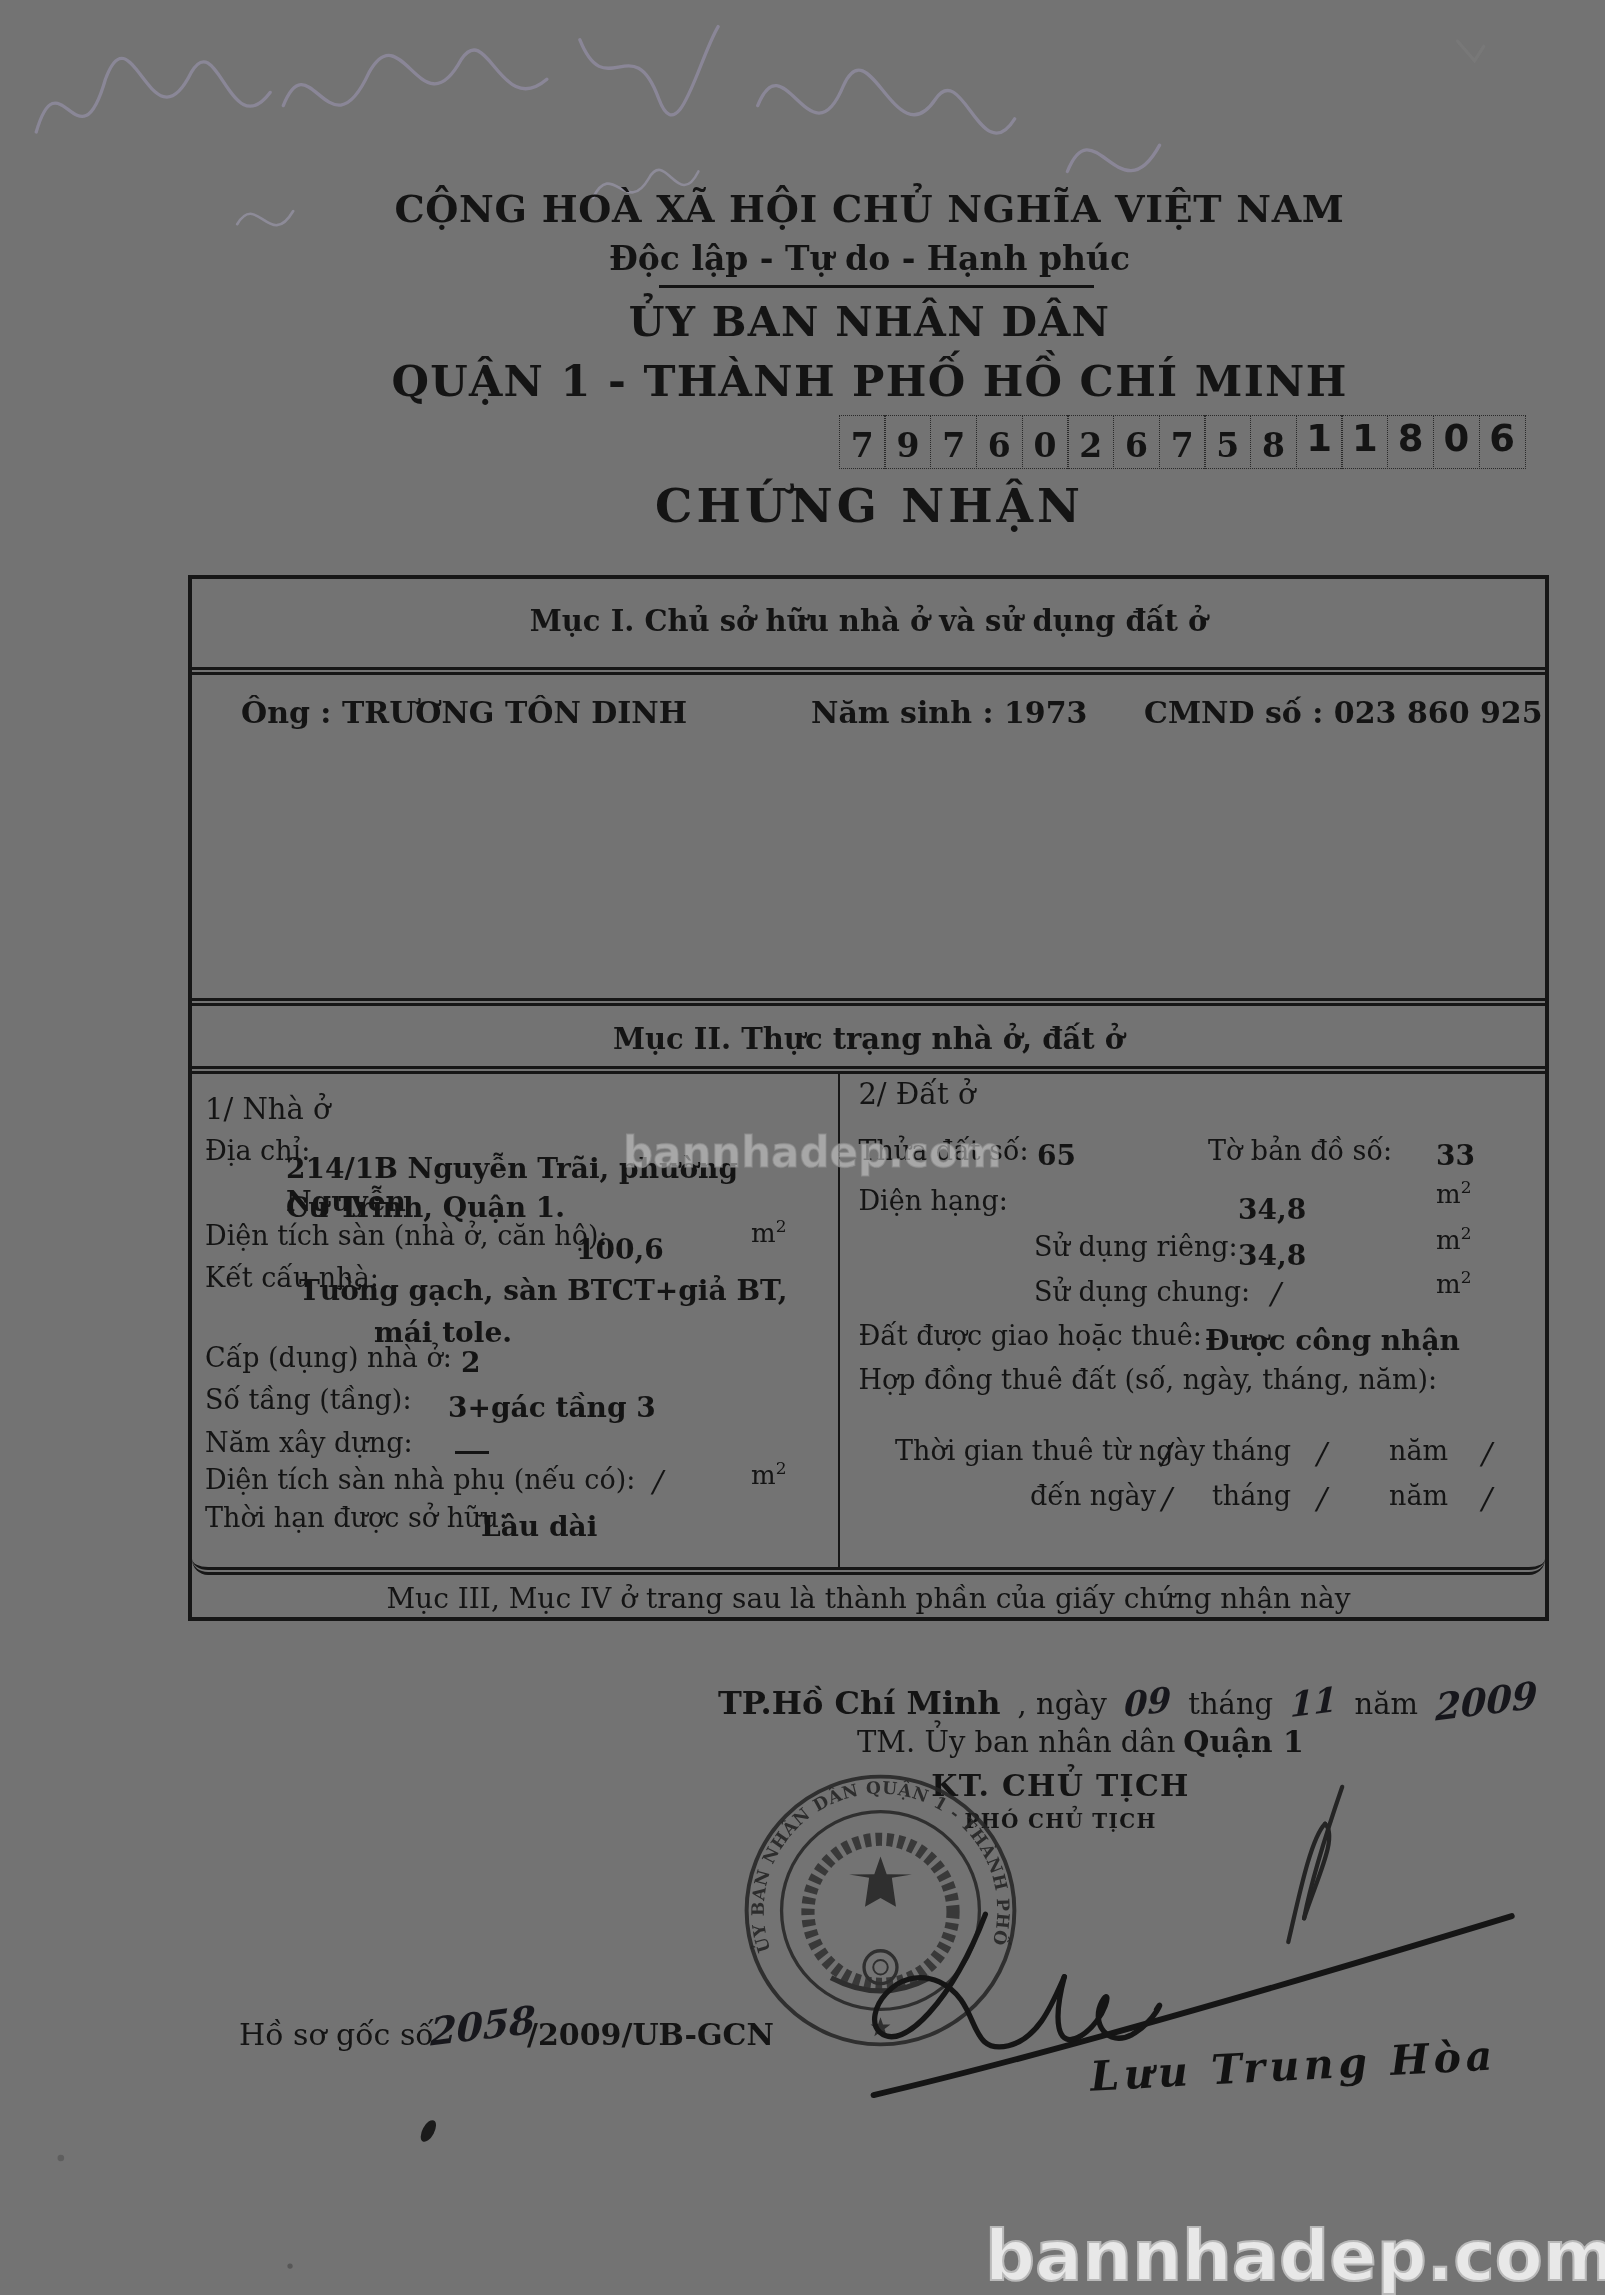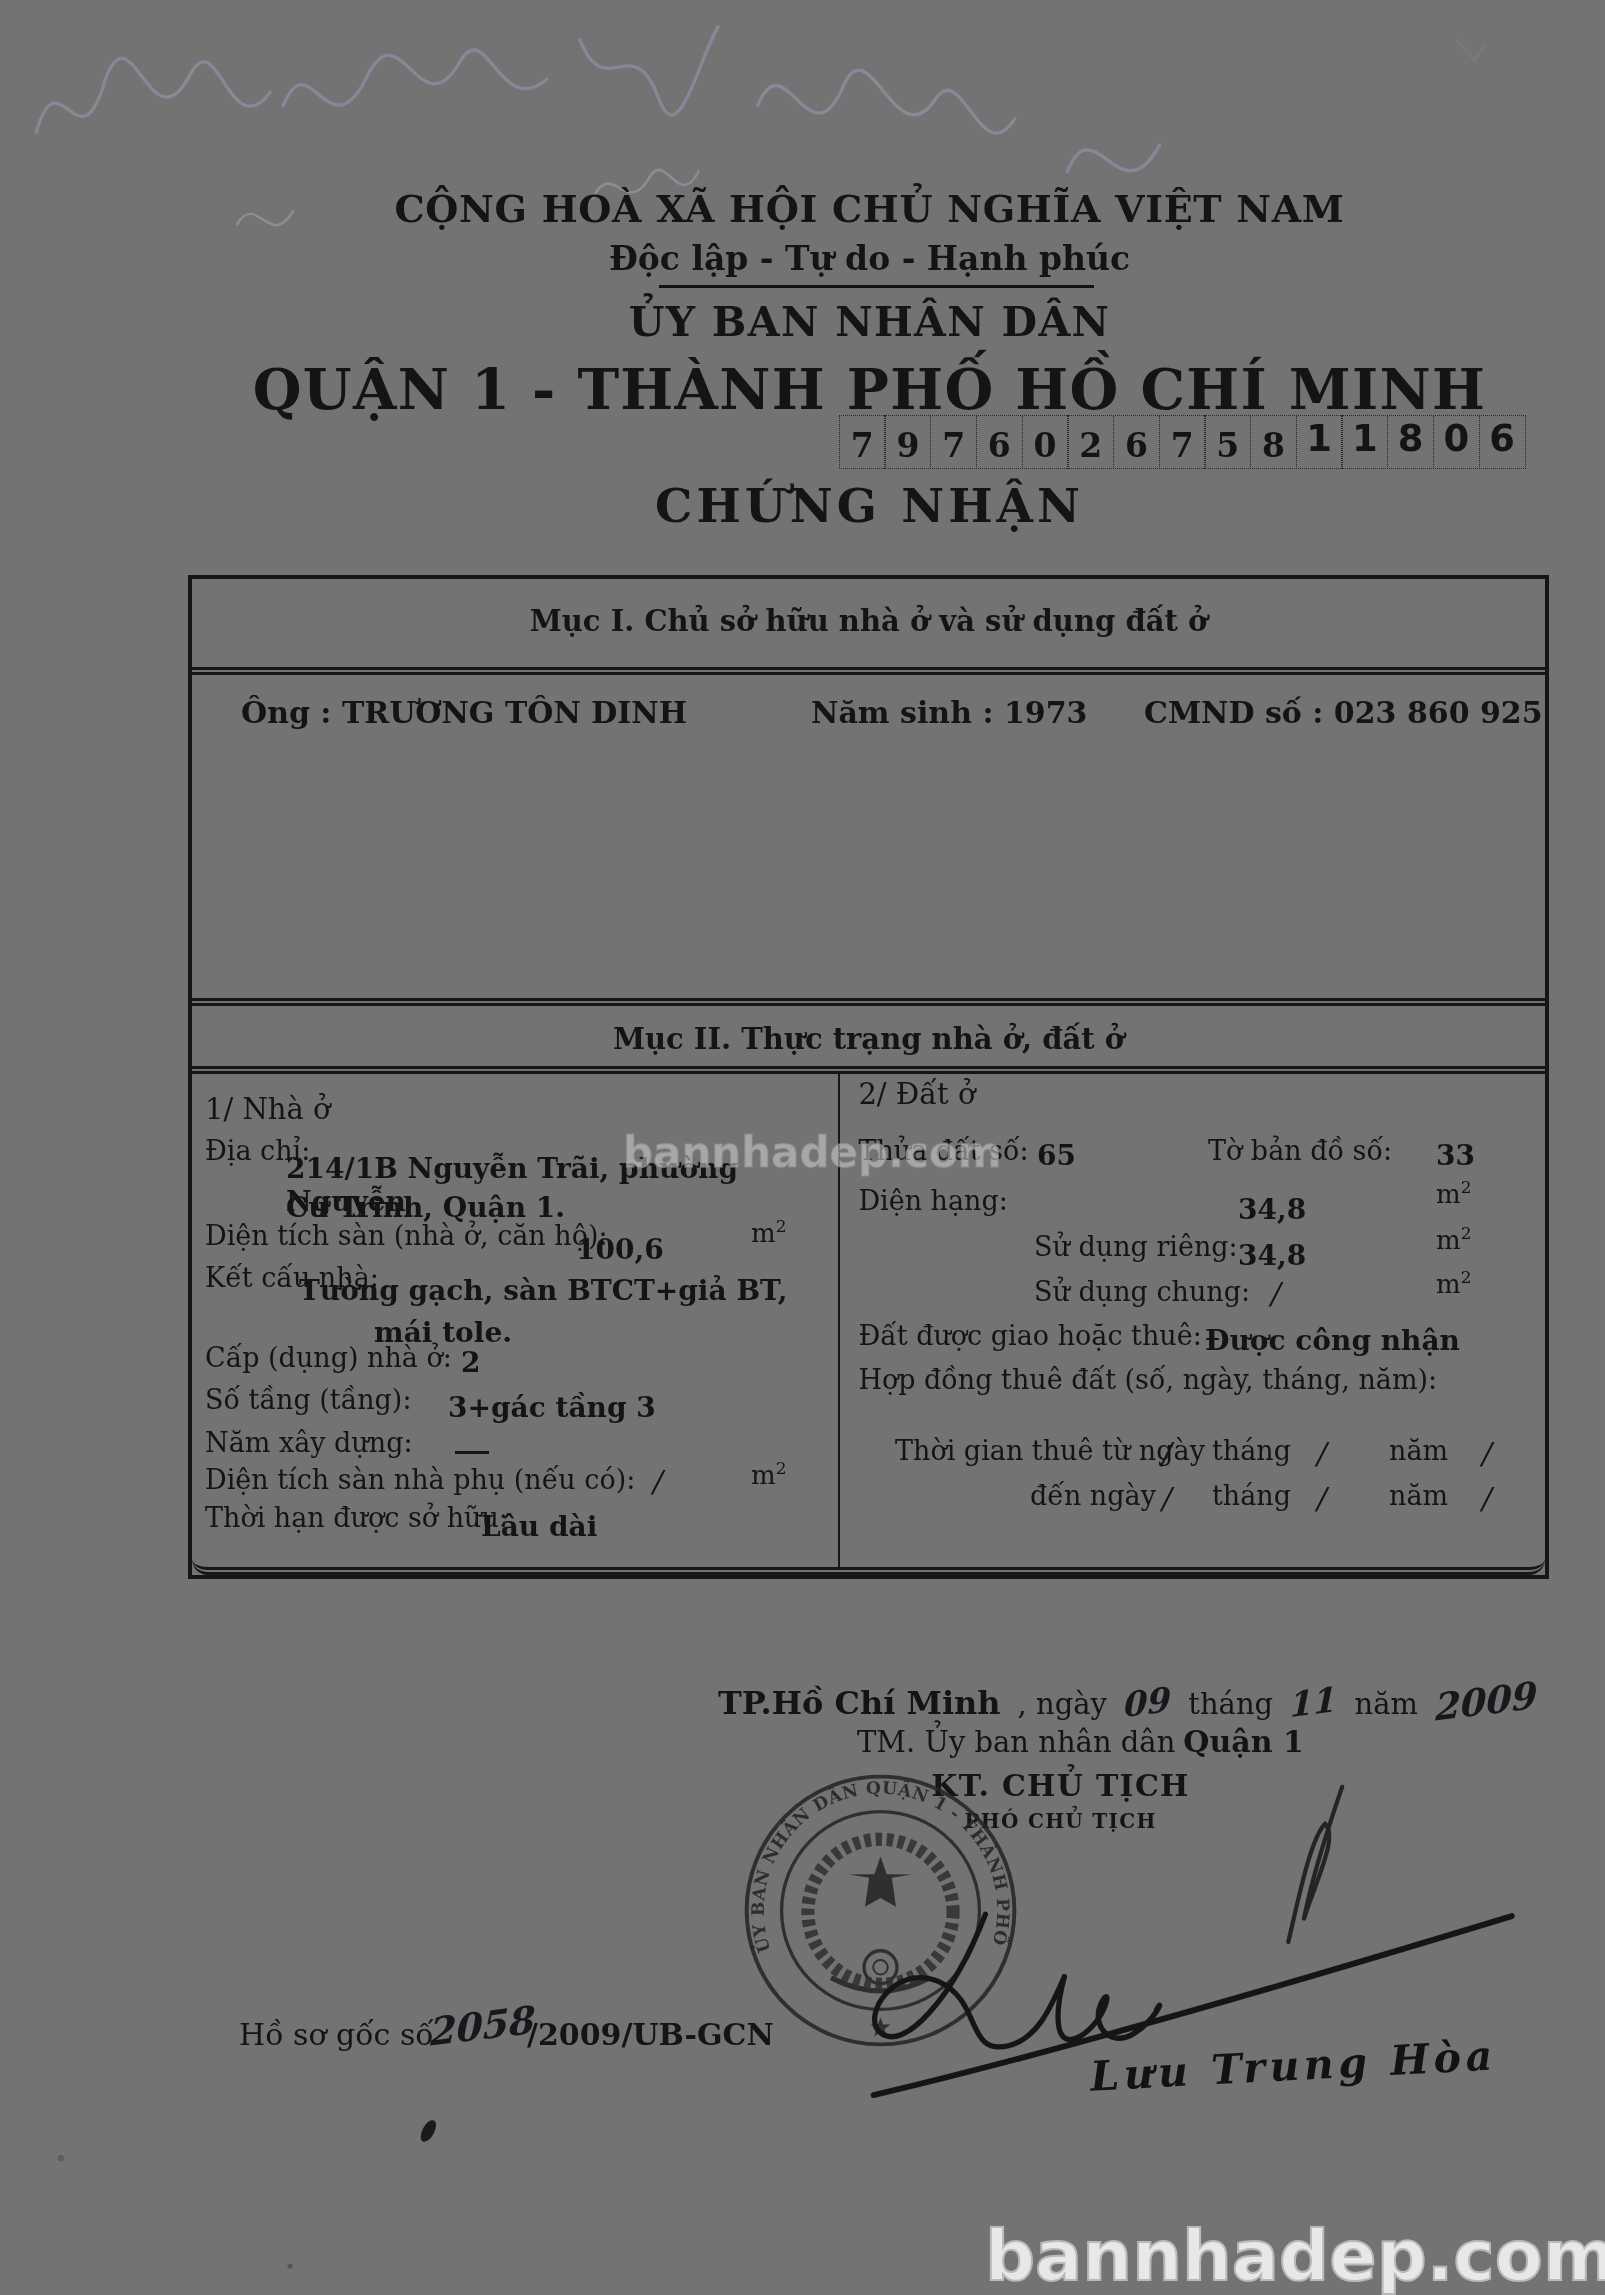--- a/index.html
+++ b/index.html
@@ -10,21 +10,21 @@
     color:#141414;
   }
   .abs{position:absolute;}
   .b{font-weight:700;}
   .ctr{text-align:center;}
   .hdrband{left:134px; width:1471px; text-align:center;}
   .motto1{top:186px; font-size:38px; font-weight:700; letter-spacing:0.7px;}
   .motto2{top:239px; font-size:33px; font-weight:700;}
   .motto-rule{top:285px; left:659px; width:435px; height:3.3px; background:#131313;}
   .issuer1{top:298px; font-size:41px; font-weight:700; letter-spacing:1.3px;}
-  .issuer2{top:356px; font-size:56px; font-weight:700; letter-spacing:1.3px;}
+  .issuer2{top:356px; font-size:43px; font-weight:700; letter-spacing:1.3px;}
   .title{top:478px; font-size:47px; font-weight:700; letter-spacing:4px;}
 
   .serial{left:840px; top:415px; display:flex;}
   .serial .cell{
     width:47px; height:54px; box-sizing:border-box;
     border:1.3px dotted #2a2a2a; margin-left:-1.3px;
     display:flex; align-items:flex-end; justify-content:center;
     font-size:33px; font-weight:600; padding-bottom:2.6px;
   }
   .serial .cell.bold{
@@ -193,20 +193,23 @@
         <span class="abs slash" style="left:642px; top:362px;">/</span>
         <span class="abs lbl" style="left:190px; top:406px;">đến ngày</span>
         <span class="abs slash" style="left:322px; top:407px;">/</span>
         <span class="abs lbl" style="left:372px; top:406px;">tháng</span>
         <span class="abs slash" style="left:477px; top:407px;">/</span>
         <span class="abs lbl" style="left:549px; top:406px;">năm</span>
         <span class="abs slash" style="left:642px; top:407px;">/</span>
       </div>
     </div>
 
+    <div class="trow row-muc34 ctr">
+      <span>Mục III, Mục IV ở trang sau là thành phần của giấy chứng nhận này</span>
+    </div>
   </div>
 
   <div class="abs wm wm-mid">bannhadep.com</div>
 
   <div class="abs dateline">
     <span class="place">TP.Hồ Chí Minh</span>
     <span>, ngày</span>
     <span class="hand" style="font-size:34px;">09</span>
     <span>tháng</span>
     <span class="hand" style="font-size:34px;">11</span>

